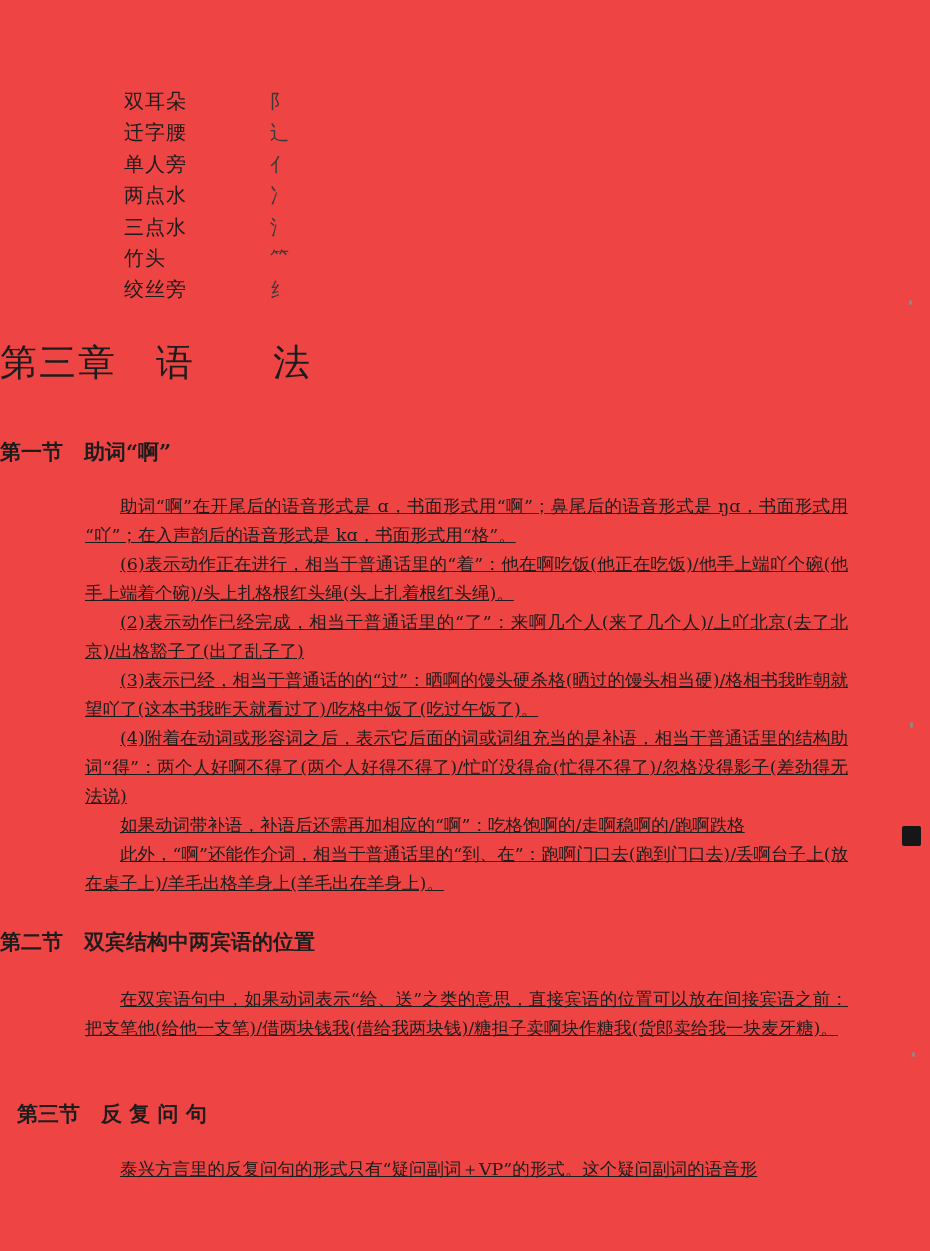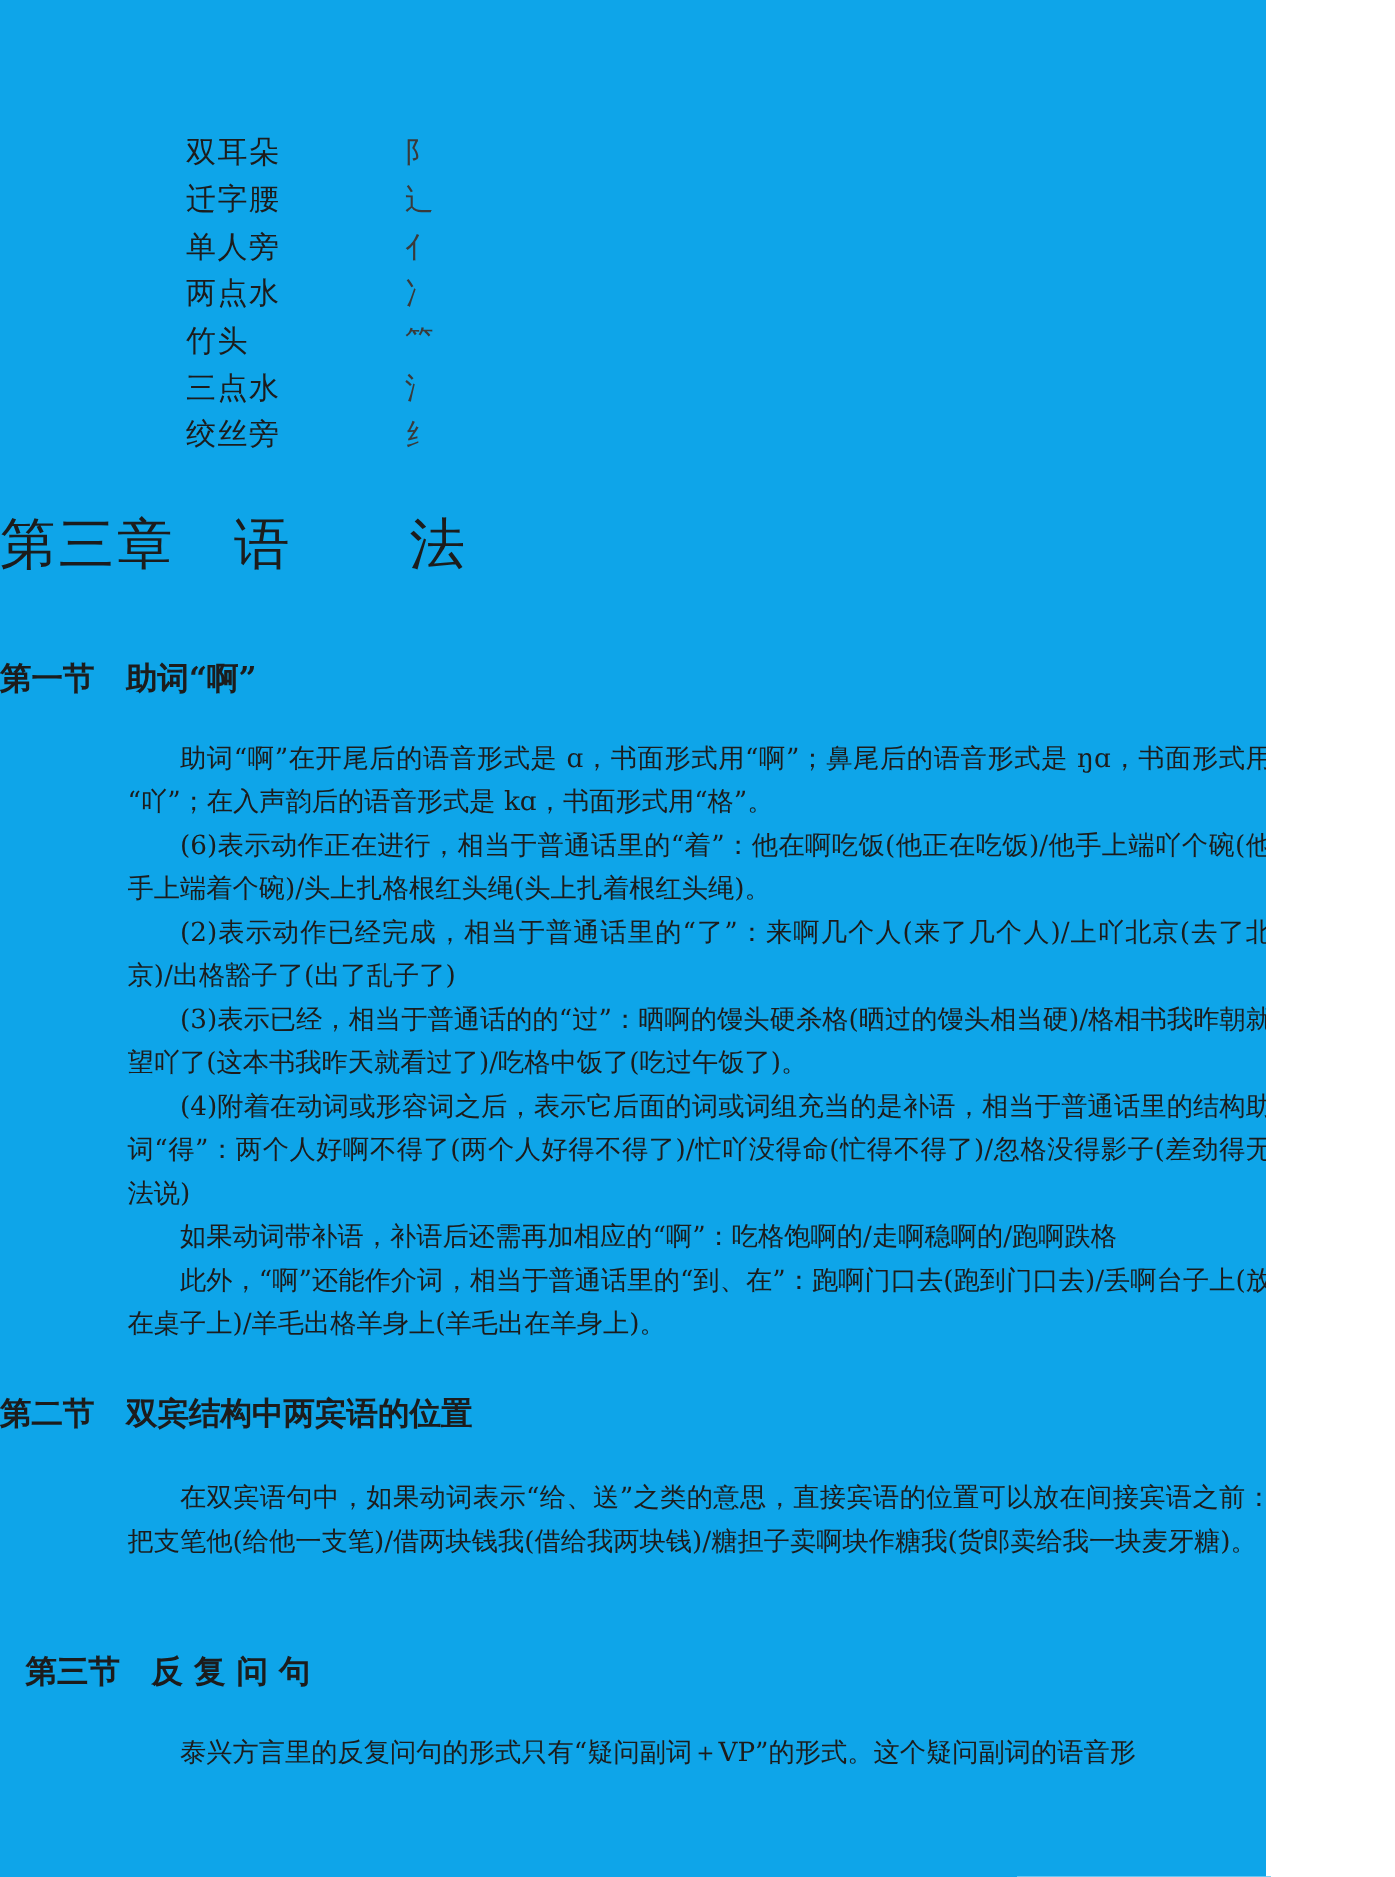--- a/index.html
+++ b/index.html
@@ -1,19 +1,19 @@
 <!DOCTYPE html>
 <html lang="zh"><head>
 <meta charset="utf-8">
 <style>
   html,body{margin:0;padding:0;}
   .page{
     position:relative;
-    width:844px;height:1251px;
-    background:#0ea5e9;
+    width:930px;height:1251px;
+    background:#ef4444;
     font-family:"DejaVu Serif","Liberation Serif",serif;
     color:#1c1c1c;
     overflow:hidden;
   }
   
   .radical-list{
     position:absolute;left:124px;top:86px;
     font-size:20px;
   }
   .radical-row{
@@ -44,21 +44,21 @@
   
   .body-block{
     position:absolute;left:85px;width:763px;
     font-size:17.5px;line-height:29px;
     text-align:justify;
     text-justify:inter-ideograph;
   }
   .sec1-body{top:492px;}
   .sec2-body{top:985px;}
   .sec3-body{top:1155px;}
-  .body-block p{margin:0;text-indent:2em;}
+  .body-block p{margin:0;text-indent:2em;text-decoration:underline;}
   
   .ink-mark{
     position:absolute;left:902px;top:826px;
     width:19px;height:20px;background:#161616;
     border-radius:2px;
   }
   .speck{position:absolute;background:#8a8a8a;border-radius:50%;}
   .speck-1{left:909px;top:300px;width:3px;height:5px;}
   .speck-2{left:910px;top:722px;width:3px;height:6px;}
   .speck-3{left:912px;top:1052px;width:3px;height:5px;}
@@ -79,26 +79,26 @@
     </div>
     <div class="radical-row">
       <span class="radical-label">单人旁</span>
       <span class="radical-glyph">亻</span>
     </div>
     <div class="radical-row">
       <span class="radical-label">两点水</span>
       <span class="radical-glyph">冫</span>
     </div>
     <div class="radical-row">
+      <span class="radical-label">三点水</span>
+      <span class="radical-glyph">氵</span>
+    </div>
+    <div class="radical-row">
       <span class="radical-label">竹头</span>
       <span class="radical-glyph">⺮</span>
-    </div>
-    <div class="radical-row">
-      <span class="radical-label">三点水</span>
-      <span class="radical-glyph">氵</span>
     </div>
     <div class="radical-row">
       <span class="radical-label">绞丝旁</span>
       <span class="radical-glyph">纟</span>
     </div>
   </div>
 
   <div class="chapter-title">第三章　语　　法</div>
 
   <div class="section-title sec1-title">第一节　助词“啊”</div>

